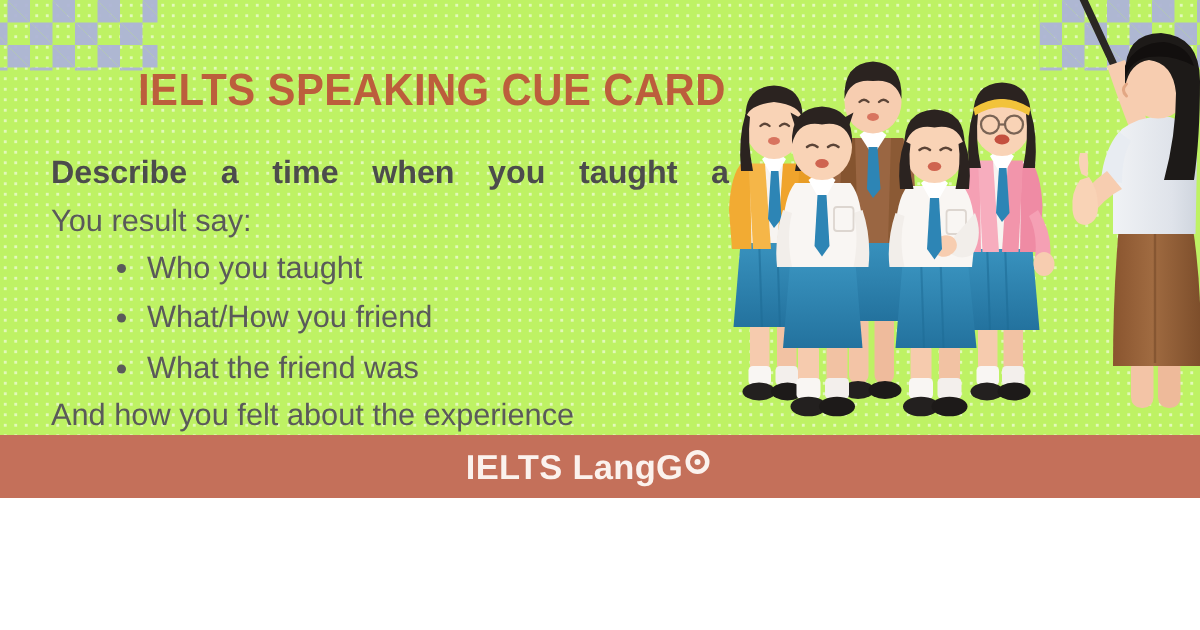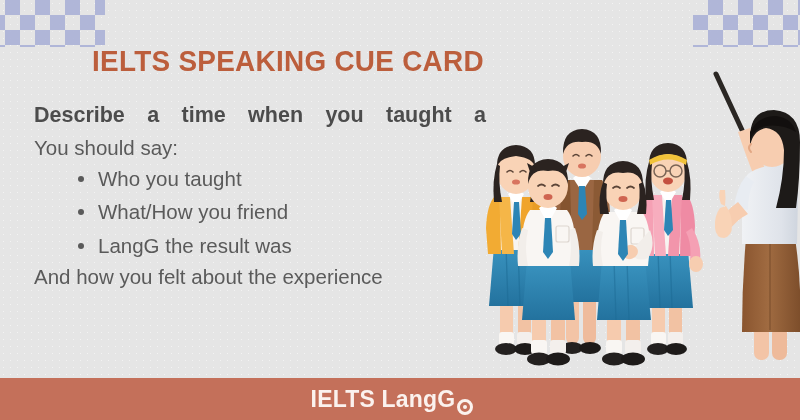--- a/index.html
+++ b/index.html
@@ -8,23 +8,23 @@
     padding: 0;
   }
   body {
     font-family: "Liberation Sans", sans-serif;
     background: #ffffff;
   }
 
   #poster {
     position: relative;
     width: 800px;
-    height: 420px;
+    height: 332px;
     overflow: hidden;
-    background: #e5e5e5;
+    background: #bef264;
   }
 
   
   .texture {
     position: absolute;
     inset: 0;
     background-image:
       radial-gradient(circle, rgba(255,255,255,0.55) 0.9px, transparent 1px);
     background-size: 7px 7px;
     pointer-events: none;
@@ -141,21 +141,21 @@
     width: 800px;
     height: 42px;
     background: #c4705a;
     z-index: 8;
     display: flex;
     align-items: center;
     justify-content: center;
   }
   .brand {
     display: flex;
-    align-items: flex-end;
+    align-items: flex-start;
     font-size: 23px;
     font-weight: bold;
     color: #fbf2ee;
     letter-spacing: 0.2px;
     transform: translateX(-8px);
   }
   .brand .ring {
     display: inline-block;
     width: 16px;
     height: 16px;
@@ -379,26 +379,26 @@
     </svg>
   </div>
 
   <div class="content">
     <h1 class="title">IELTS SPEAKING CUE CARD</h1>
 
     <p class="prompt">
       <span class="l1">Describe a time when you taught a</span>
     </p>
 
-    <p class="say-line">You should say:</p>
+    <p class="say-line">You result say:</p>
 
     <ul class="cues">
       <li>Who you taught</li>
       <li>What/How you friend</li>
-      <li>LangG the result was</li>
+      <li>What the friend was</li>
     </ul>
 
     <p class="closing">And how you felt about the experience</p>
   </div>
 
   <div class="texture"></div>
 
   <div class="footer">
     <div class="brand">
       <span>IELTS LangG</span>

